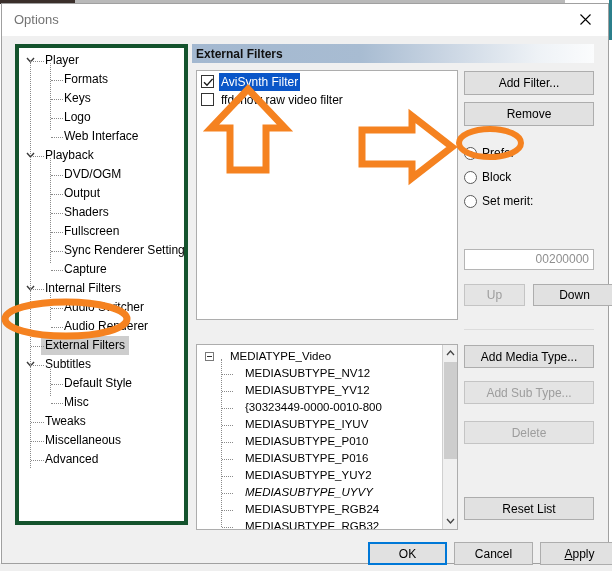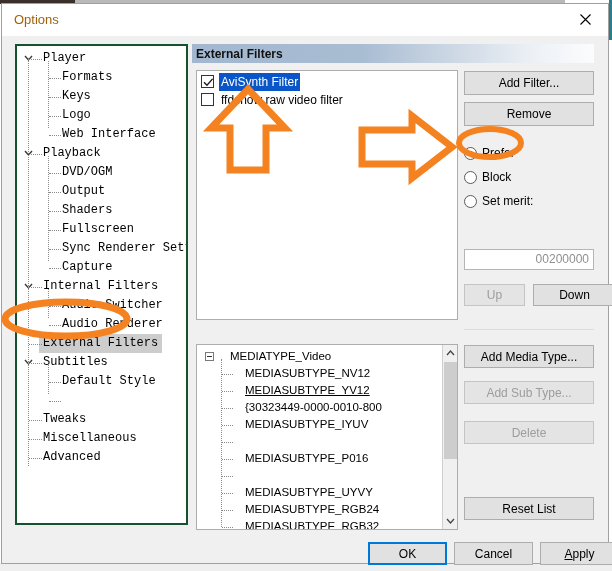--- a/index.html
+++ b/index.html
@@ -15,28 +15,28 @@
   #bg-top-mid{position:absolute;left:75px;top:0;width:490px;height:3px;background:#b9b9b9;}
   #bg-bottom{position:absolute;left:0;top:563px;width:612px;height:8px;background:#efefef;}
   #right-teal{position:absolute;left:609px;top:0;width:3px;height:40px;background:#2b7f8c;}
 
   
   #dialog{
     position:absolute;left:1px;top:3px;width:608px;height:561px;
     background:#f0f0f0;border:1px solid #a0a0a0;box-sizing:border-box;
   }
   #titlebar{position:absolute;left:0;top:0;width:100%;height:32px;background:#ffffff;}
-  #title-text{position:absolute;left:12px;top:8px;font-size:13px;color:#a16207;}
+  #title-text{position:absolute;left:12px;top:8px;font-size:13px;color:#737373;}
   #close-btn{position:absolute;right:0;top:0;width:46px;height:31px;display:flex;align-items:center;justify-content:center;cursor:pointer;}
   #close-btn svg{display:block;}
 
   
   #sidebar{
     position:absolute;left:13px;top:40px;width:173px;height:481px;
-    background:#fff;border:2px solid #14532d;box-sizing:border-box;overflow:hidden;font-family:Liberation Mono, monospace;
+    background:#fff;border:4px solid #14532d;box-sizing:border-box;overflow:hidden;
   }
   .tnode{position:relative;height:19px;line-height:19px;white-space:nowrap;font-size:12px;cursor:default;}
   .tnode .lbl{position:absolute;}
   .tnode .exp{position:absolute;left:6px;top:0;width:12px;height:19px;}
   .tnode .exp svg{position:absolute;left:1px;top:6px;}
   .vline{position:absolute;border-left:1px dotted #8a8a8a;}
   .hline{position:absolute;border-top:1px dotted #8a8a8a;}
 
   
   #panel{position:absolute;left:190px;top:40px;width:404px;height:481px;}
@@ -184,20 +184,23 @@
       <div class="tnode" style="top: 307px; position: absolute; left: 0px; right: 0px;">
         <span class="exp">
           <svg width="9" height="7" viewBox="0 0 9 7">
             <path d="M1 1 L4.5 5 L8 1" stroke="#3a3a3a" stroke-width="1.4" fill="none"></path>
           </svg>
         </span>
         <span class="lbl" style="left: 26px;">Subtitles</span>
       </div>
       <div class="tnode" style="top: 326px; position: absolute; left: 0px; right: 0px;">
         <span class="lbl" style="left: 45px;">Default Style</span>
+      </div>
+      <div class="tnode" style="top: 345px; position: absolute; left: 0px; right: 0px;">
+        <span class="lbl" style="left: 45px;">Misc</span>
       </div>
       <div class="tnode" style="top: 364px; position: absolute; left: 0px; right: 0px;">
         <span class="lbl" style="left: 26px;">Tweaks</span>
       </div>
       <div class="tnode" style="top: 383px; position: absolute; left: 0px; right: 0px;">
         <span class="lbl" style="left: 26px;">Miscellaneous</span>
       </div>
       <div class="tnode" style="top: 402px; position: absolute; left: 0px; right: 0px;">
         <span class="lbl" style="left: 26px;">Advanced</span>
       </div>
@@ -280,32 +283,38 @@
         <div class="mrow" style="position: absolute; top: 3px; left: 0px; right: 15px;">
           <span class="mbox">
             <i></i>
           </span>
           <span class="mtxt" style="left: 33px;">MEDIATYPE_Video</span>
         </div>
         <div class="mrow" style="position: absolute; top: 20px; left: 0px; right: 15px; padding-left: 12px;">
           <span class="mtxt" style="left: 48px;">MEDIASUBTYPE_NV12</span>
         </div>
         <div class="mrow" style="position: absolute; top: 37px; left: 0px; right: 15px;">
-          <span class="mtxt" style="left: 48px; text-decoration: underline;">MEDIASUBTYPE_YV12</span>
+          <span class="mtxt" style="left: 48px;">MEDIASUBTYPE_YV12</span>
         </div>
         <div class="mrow" style="position: absolute; top: 54px; left: 0px; right: 15px; padding-left: 24px;">
           <span class="mtxt" style="left: 48px;">{30323449-0000-0010-800</span>
         </div>
         <div class="mrow" style="position: absolute; top: 71px; left: 0px; right: 15px;">
           <span class="mtxt" style="left: 48px;">MEDIASUBTYPE_IYUV</span>
         </div>
+        <div class="mrow" style="position: absolute; top: 88px; left: 0px; right: 15px;">
+          <span class="mtxt" style="left: 48px;">MEDIASUBTYPE_P010</span>
+        </div>
         <div class="mrow" style="position: absolute; top: 105px; left: 0px; right: 15px;">
           <span class="mtxt" style="left: 48px;">MEDIASUBTYPE_P016</span>
         </div>
-        <div class="mrow" style="position: absolute; top: 139px; left: 0px; right: 3px;">
+        <div class="mrow" style="position: absolute; top: 122px; left: 0px; right: 15px;">
+          <span class="mtxt" style="left: 48px;">MEDIASUBTYPE_YUY2</span>
+        </div>
+        <div class="mrow" style="position: absolute; top: 139px; left: 0px; right: 3px; font-style: italic;">
           <span class="mtxt" style="left: 48px;">MEDIASUBTYPE_UYVY</span>
         </div>
         <div class="mrow" style="position: absolute; top: 156px; left: 0px; right: 15px;">
           <span class="mtxt" style="left: 48px;">MEDIASUBTYPE_RGB24</span>
         </div>
         <div class="mrow" style="position: absolute; top: 173px; left: 0px; right: 15px;">
           <span class="mtxt" style="left: 48px;">MEDIASUBTYPE_RGB32</span>
         </div>
         <div class="vline" style="left: 24px; top: 14px; height: 168px;"></div>
         <div class="hline" style="left: 25px; width: 11px; top: 29px;"></div>

